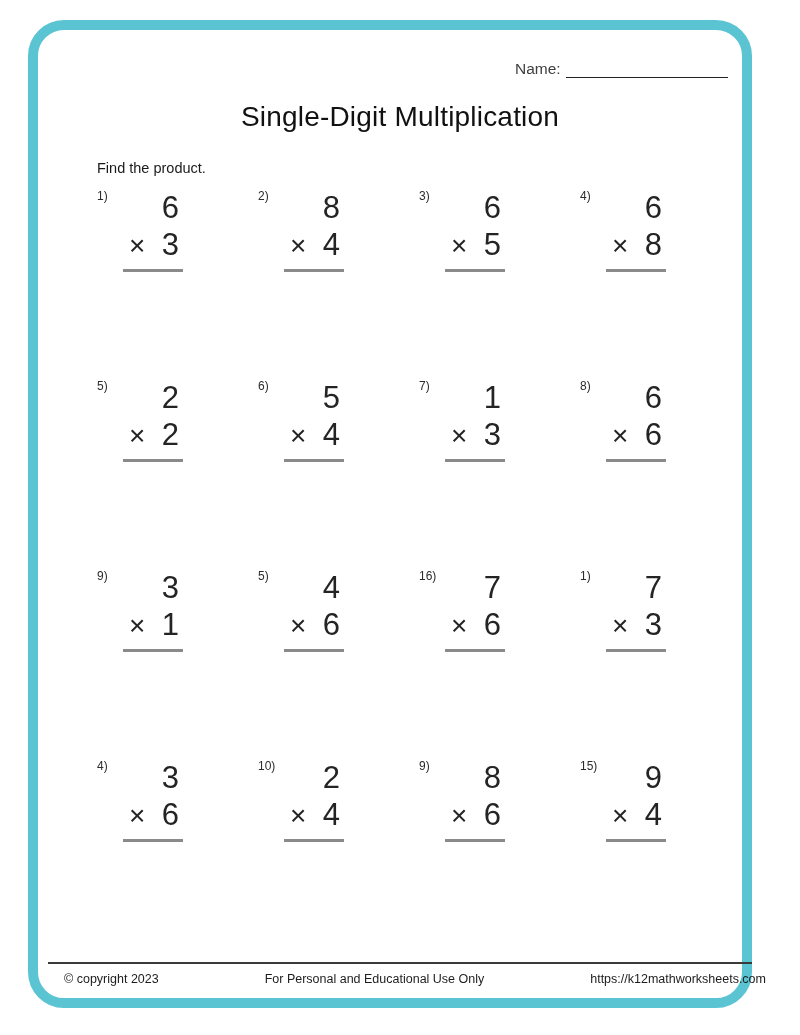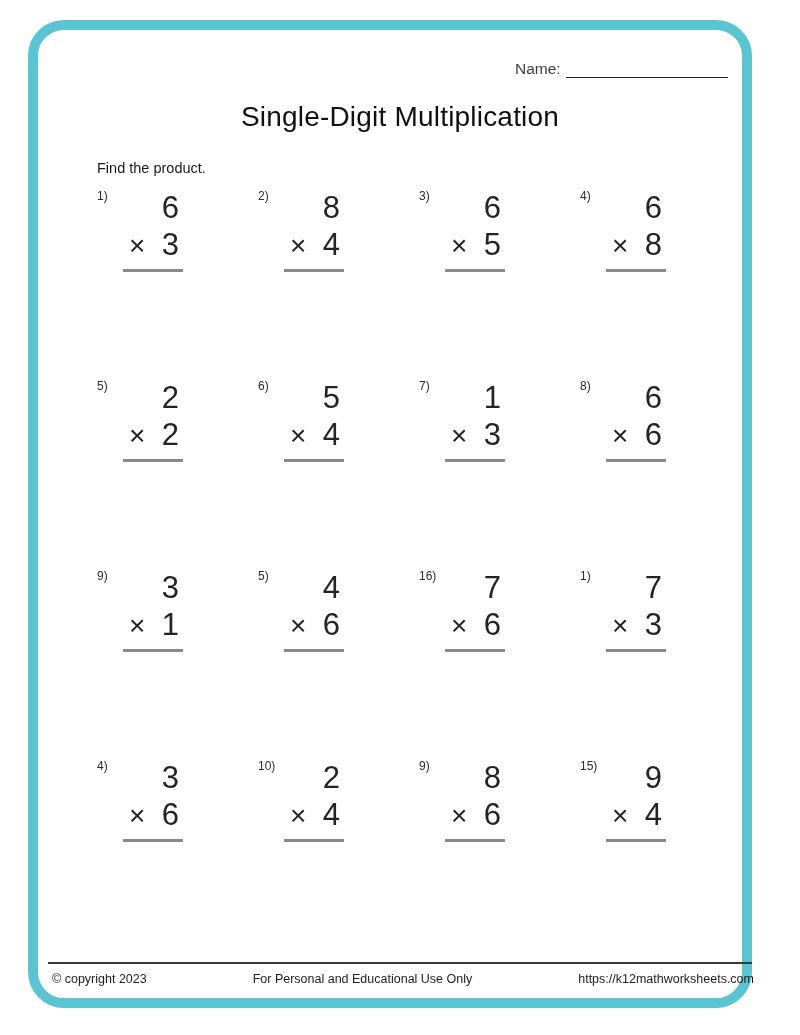--- a/index.html
+++ b/index.html
@@ -111,21 +111,21 @@
   }
   .footer-rule {
     position: absolute;
     left: 48px;
     width: 704px;
     top: 962px;
     border-top: 2px solid #3a3a3a;
   }
   .footer {
     position: absolute;
-    left: 52px;
+    left: 64px;
     width: 702px;
     top: 972px;
     display: flex;
     justify-content: space-between;
     font-size: 12.5px;
     color: #1d1d1d;
   }
 </style>
 </head>
 <body>

